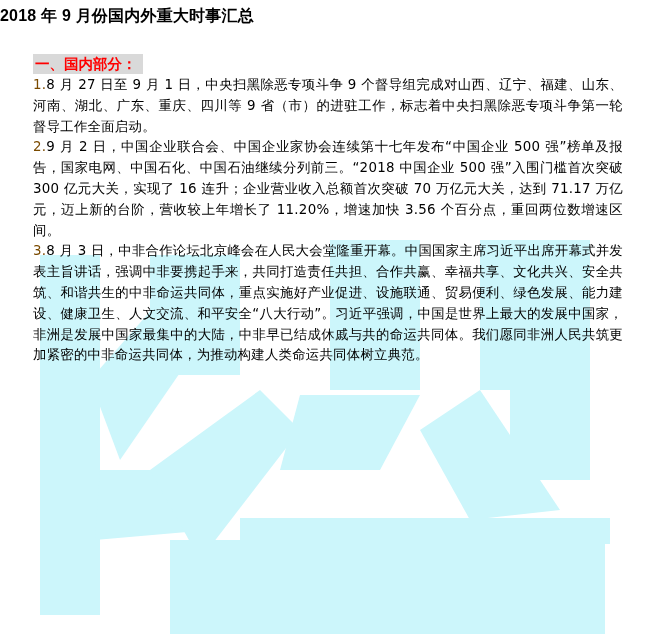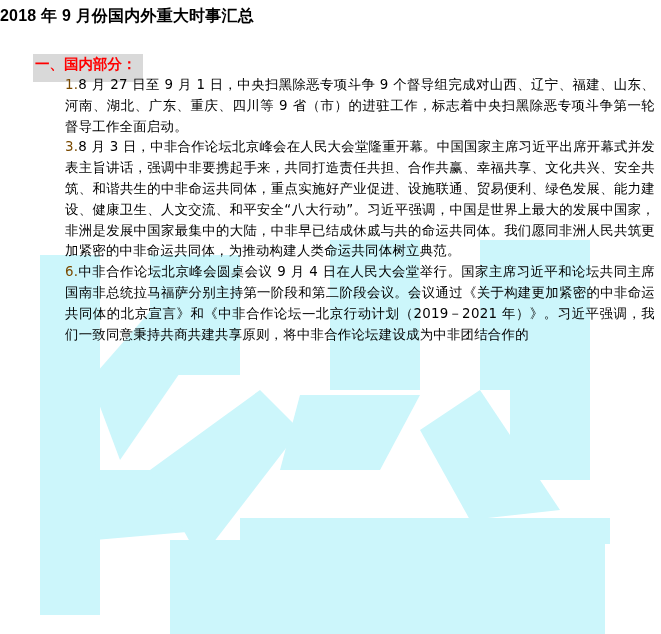--- a/index.html
+++ b/index.html
@@ -3,24 +3,24 @@
 <meta charset="utf-8">
 <style>
   html, body { margin: 0; padding: 0; background: #ffffff; }
   body { width: 661px; height: 634px; overflow: hidden; position: relative;
          font-family: "DejaVu Sans", "Liberation Sans", sans-serif; color: #000; }
   .watermark { position: absolute; left: 0; top: 0; width: 661px; height: 634px; z-index: 0; }
   .page { position: relative; z-index: 1; }
   .title { position: absolute; left: 0; top: 6px; width: 661px; text-align: left;
            font-family: "Liberation Sans", "DejaVu Sans", sans-serif; font-weight: bold;
            font-size: 16px; letter-spacing: 0.2px; line-height: 20px; }
-  .section-heading { position: absolute; left: 33px; top: 54px; height: 28px; line-height: 20px;
+  .section-heading { position: absolute; left: 33px; top: 54px; height: 20px; line-height: 20px;
            background: #d9d9d9; color: #ff0000; font-weight: bold; font-size: 14.5px;
            padding: 0 6px 0 2px; }
-  .items { position: absolute; left: 33px; top: 75px; width: 590px; margin-left: 32px; }
+  .items { position: absolute; left: 33px; top: 75px; width: 590px; }
   .item { font-size: 13.4px; line-height: 20.8px; text-align: justify; letter-spacing: 0.25px; }
   .item .num { color: #7a4a00; }
 </style>
 </head>
 <body>
 
 <svg class="watermark" viewBox="0 0 661 634" xmlns="http://www.w3.org/2000/svg">
   <g fill="#ccf6fb">
 
     <rect x="40" y="255" width="60" height="360"></rect>
@@ -43,16 +43,16 @@
   </g>
 </svg>
 
 <div class="page">
   <div class="title">2018 年 9 月份国内外重大时事汇总</div>
 
   <div class="section-heading">一、国内部分：</div>
 
   <div class="items">
     <div class="item"><span class="num">1.</span><span>8 月 27 日至 9 月 1 日，中央扫黑除恶专项斗争 9 个督导组完成对山西、辽宁、福建、山东、河南、湖北、广东、重庆、四川等 9 省（市）的进驻工作，标志着中央扫黑除恶专项斗争第一轮督导工作全面启动。</span></div>
+    <div class="item"><span class="num">2.</span><span>9 月 2 日，中国企业联合会、中国企业家协会连续第十七年发布“中国企业 500 强”榜单及报告，国家电网、中国石化、中国石油继续分列前三。“2018 中国企业 500 强”入围门槛首次突破 300 亿元大关，实现了 16 连升；企业营业收入总额首次突破 70 万亿元大关，达到 71.17 万亿元，迈上新的台阶，营收较上年增长了 11.20%，增速加快 3.56 个百分点，重回两位数增速区间。</span></div>
     <div class="item"><span class="num">3.</span><span>8 月 3 日，中非合作论坛北京峰会在人民大会堂隆重开幕。中国国家主席习近平出席开幕式并发表主旨讲话，强调中非要携起手来，共同打造责任共担、合作共赢、幸福共享、文化共兴、安全共筑、和谐共生的中非命运共同体，重点实施好产业促进、设施联通、贸易便利、绿色发展、能力建设、健康卫生、人文交流、和平安全“八大行动”。习近平强调，中国是世界上最大的发展中国家，非洲是发展中国家最集中的大陆，中非早已结成休戚与共的命运共同体。我们愿同非洲人民共筑更加紧密的中非命运共同体，为推动构建人类命运共同体树立典范。</span></div>
-    <div class="item"><span class="num">6.</span><span>中非合作论坛北京峰会圆桌会议 9 月 4 日在人民大会堂举行。国家主席习近平和论坛共同主席国南非总统拉马福萨分别主持第一阶段和第二阶段会议。会议通过《关于构建更加紧密的中非命运共同体的北京宣言》和《中非合作论坛—北京行动计划（2019－2021 年）》。习近平强调，我们一致同意秉持共商共建共享原则，将中非合作论坛建设成为中非团结合作的</span></div>
   </div>
 </div>
 
 </body></html>

